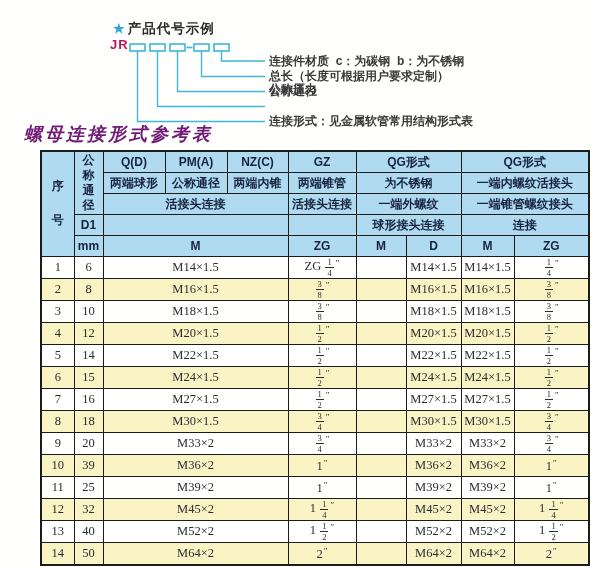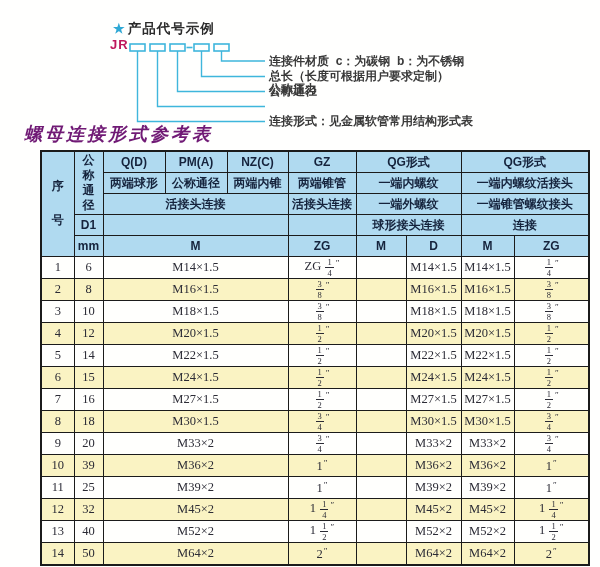--- a/index.html
+++ b/index.html
@@ -98,21 +98,21 @@
       <th>NZ(C)</th>
       <th>GZ</th>
       <th colspan="2">QG形式</th>
       <th colspan="2">QG形式</th>
     </tr>
     <tr>
       <th>两端球形</th>
       <th>公称通径</th>
       <th>两端内锥</th>
       <th>两端锥管</th>
-      <th colspan="2">一端内螺纹</th>
+      <th colspan="2">为不锈钢</th>
       <th colspan="2">一端内螺纹活接头</th>
     </tr>
     <tr>
       <th colspan="3">活接头连接</th>
       <th>活接头连接</th>
       <th colspan="2">一端外螺纹</th>
       <th colspan="2">一端锥管螺纹接头</th>
     </tr>
     <tr>
       <th>D1</th>

